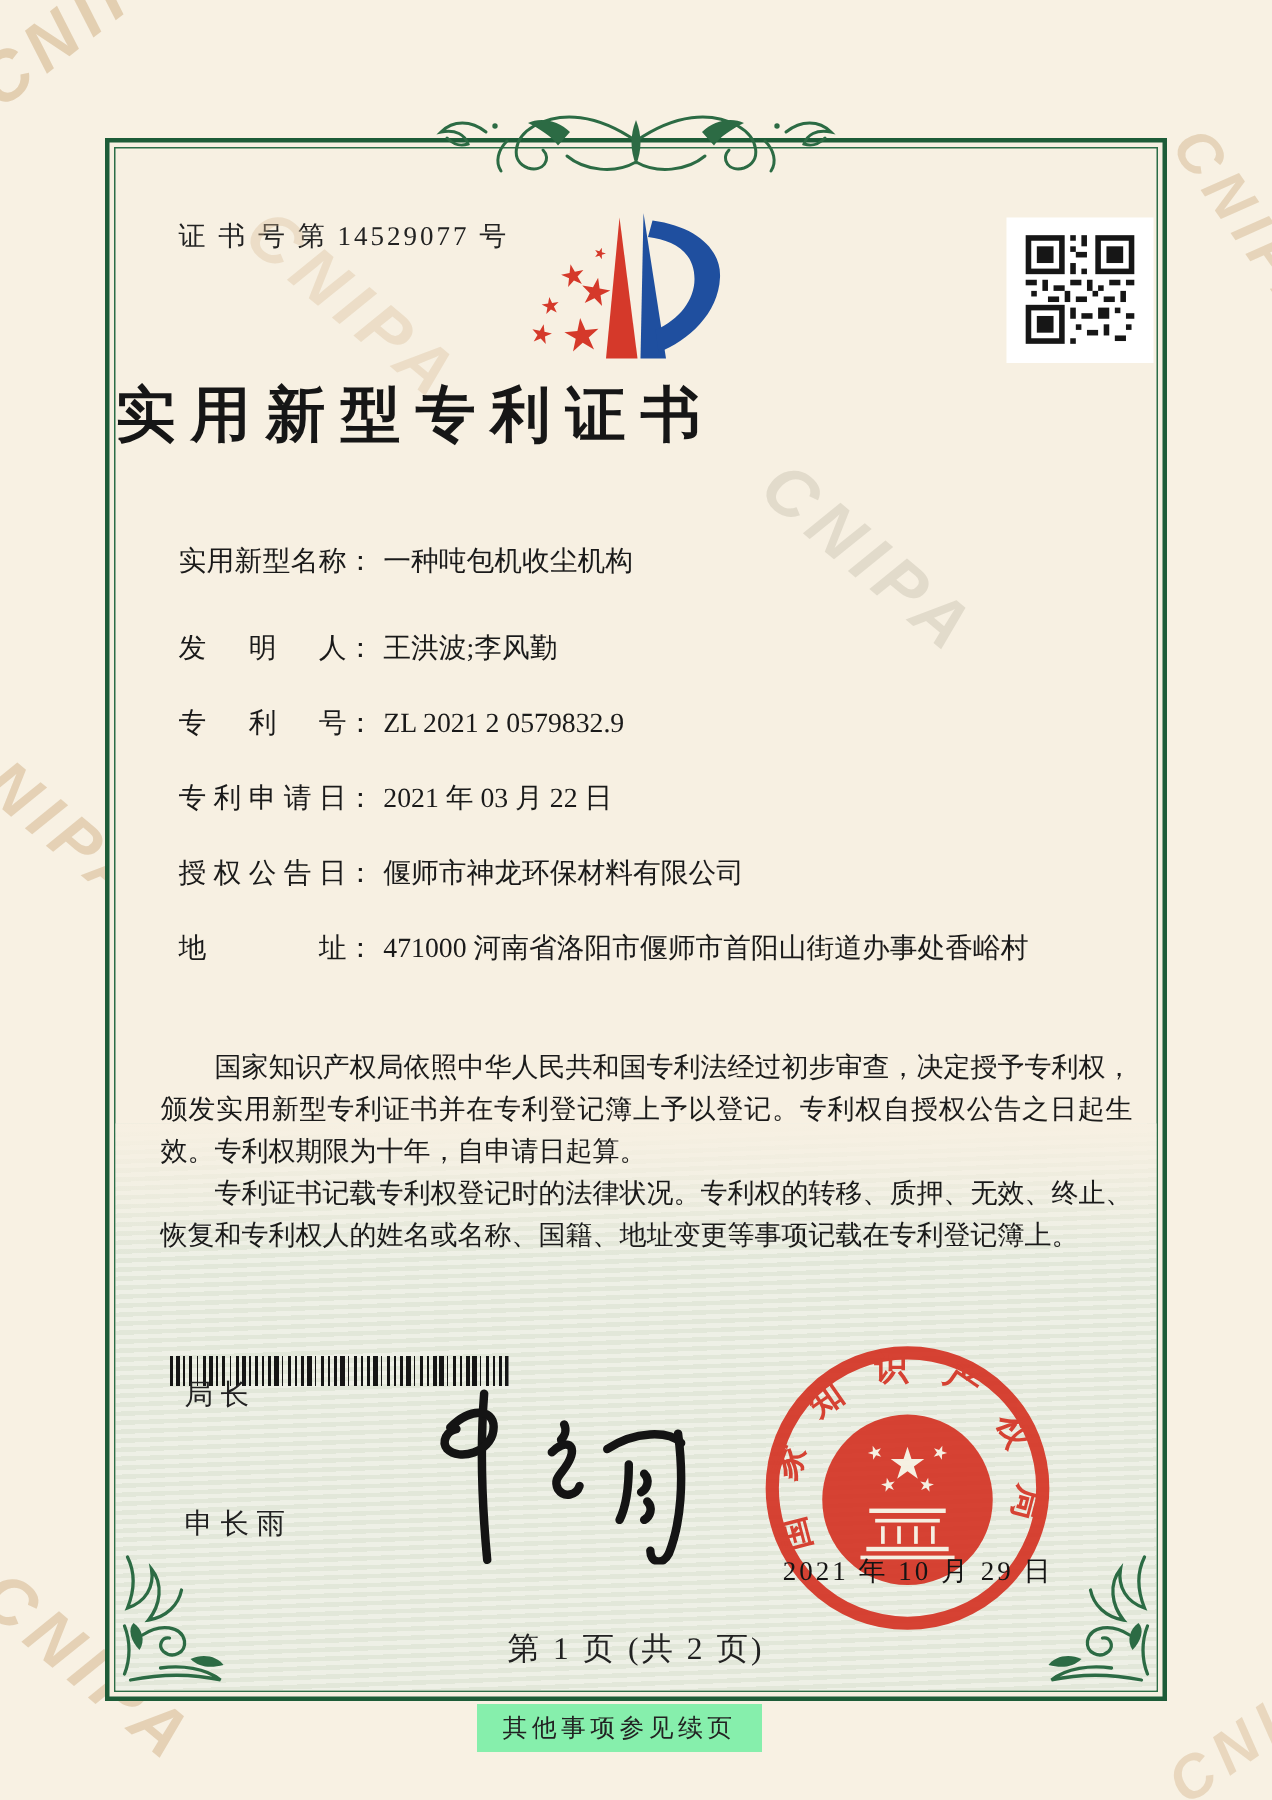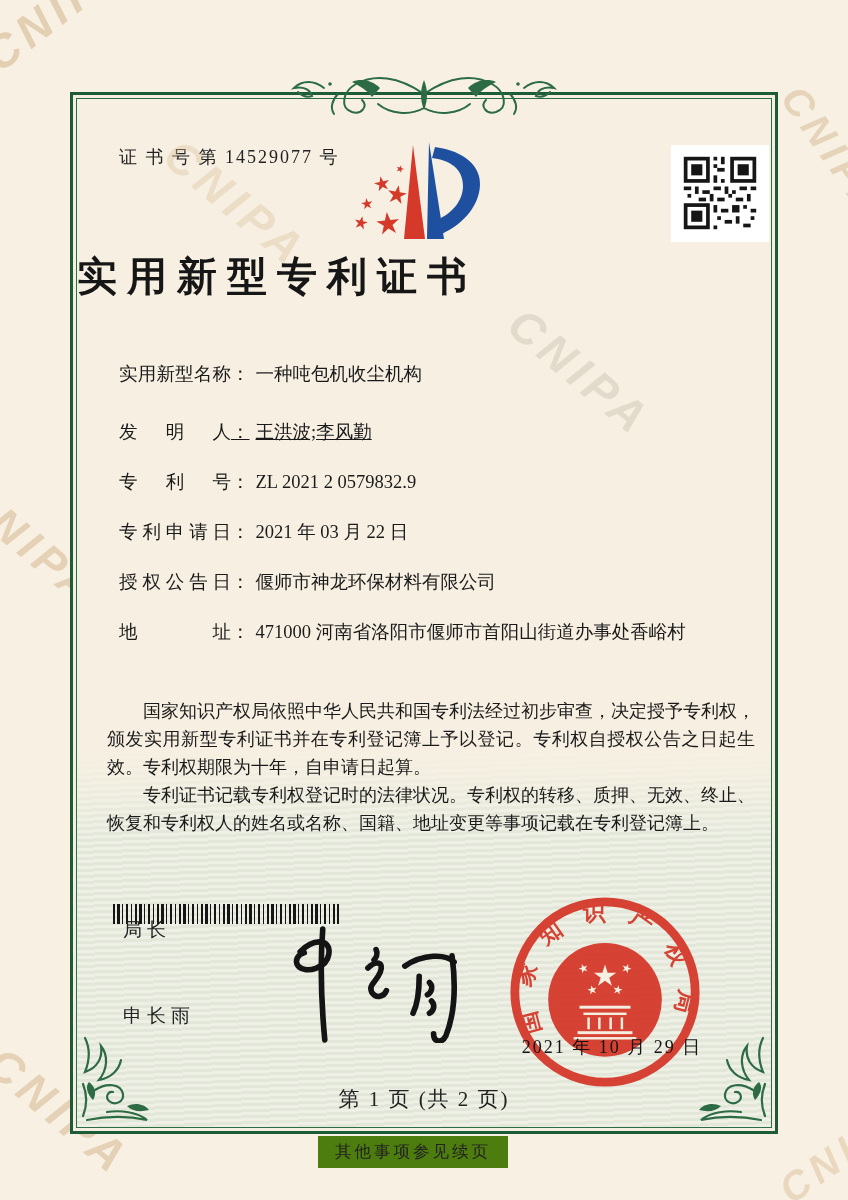--- a/index.html
+++ b/index.html
@@ -59,21 +59,21 @@
   .seal-date{
     position:absolute;left:435px;top:936px;width:200px;text-align:center;
     font-size:18px;letter-spacing:2px;color:#141414;z-index:4;white-space:nowrap;
   }
   .page-info{position:absolute;left:0;top:986px;width:100%;text-align:center;font-size:21px;letter-spacing:2px;color:#222;}
   .corner-orn{position:absolute;bottom:0;width:95px;height:95px;z-index:2;}
   .corner-orn.bl{left:0;}
   .corner-orn.br{right:0;transform:scaleX(-1);}
   .top-orn{position:absolute;left:278px;top:64px;width:292px;height:62px;z-index:3;}
   .cont-note{
-    position:absolute;left:318px;top:1136px;width:190px;height:32px;background:#4d7c0f;
+    position:absolute;left:318px;top:1136px;width:190px;height:32px;background:#86efac;
     text-align:center;line-height:32px;font-size:16.5px;letter-spacing:3px;z-index:3;color:#222;
   }
 </style>
 </head>
 <body>
 
 <span class="wm" style="left:-28px;top:-18px;font-size:46px;color:rgba(209,178,136,.55);transform:rotate(-38deg);">CNIPA</span>
 <span class="wm" style="left:758px;top:130px;font-size:40px;color:rgba(209,178,136,.45);transform:rotate(55deg);">CNIPA</span>
 <span class="wm" style="left:-52px;top:520px;font-size:44px;color:rgba(209,178,136,.5);transform:rotate(40deg);">CNIPA</span>
 <span class="wm" style="left:-26px;top:1084px;font-size:46px;color:rgba(209,178,136,.5);transform:rotate(40deg);">CNIPA</span>
@@ -156,21 +156,21 @@
             <rect x="35" y="77" width="4" height="4"></rect>
         </g>
       </svg>
     </div>
 
     <div class="title">实用新型专利证书</div>
 
     <div class="frow" style="top:262px;">
       <span class="flabel">实用新型名称</span><span>：</span><span class="fvalue">一种吨包机收尘机构</span>
     </div>
-    <div class="frow" style="top:320px;text-decoration:underline;">
+    <div class="frow" style="top:320px;">
       <span class="flabel">发明人</span><span>：</span><span class="fvalue">王洪波;李风勤</span>
     </div>
     <div class="frow" style="top:370px;">
       <span class="flabel">专利号</span><span>：</span><span class="fvalue">ZL 2021 2 0579832.9</span>
     </div>
     <div class="frow" style="top:420px;">
       <span class="flabel">专利申请日</span><span>：</span><span class="fvalue">2021 年 03 月 22 日</span>
     </div>
     <div class="frow" style="top:470px;">
       <span class="flabel">授权公告日</span><span>：</span><span class="fvalue">偃师市神龙环保材料有限公司</span>

